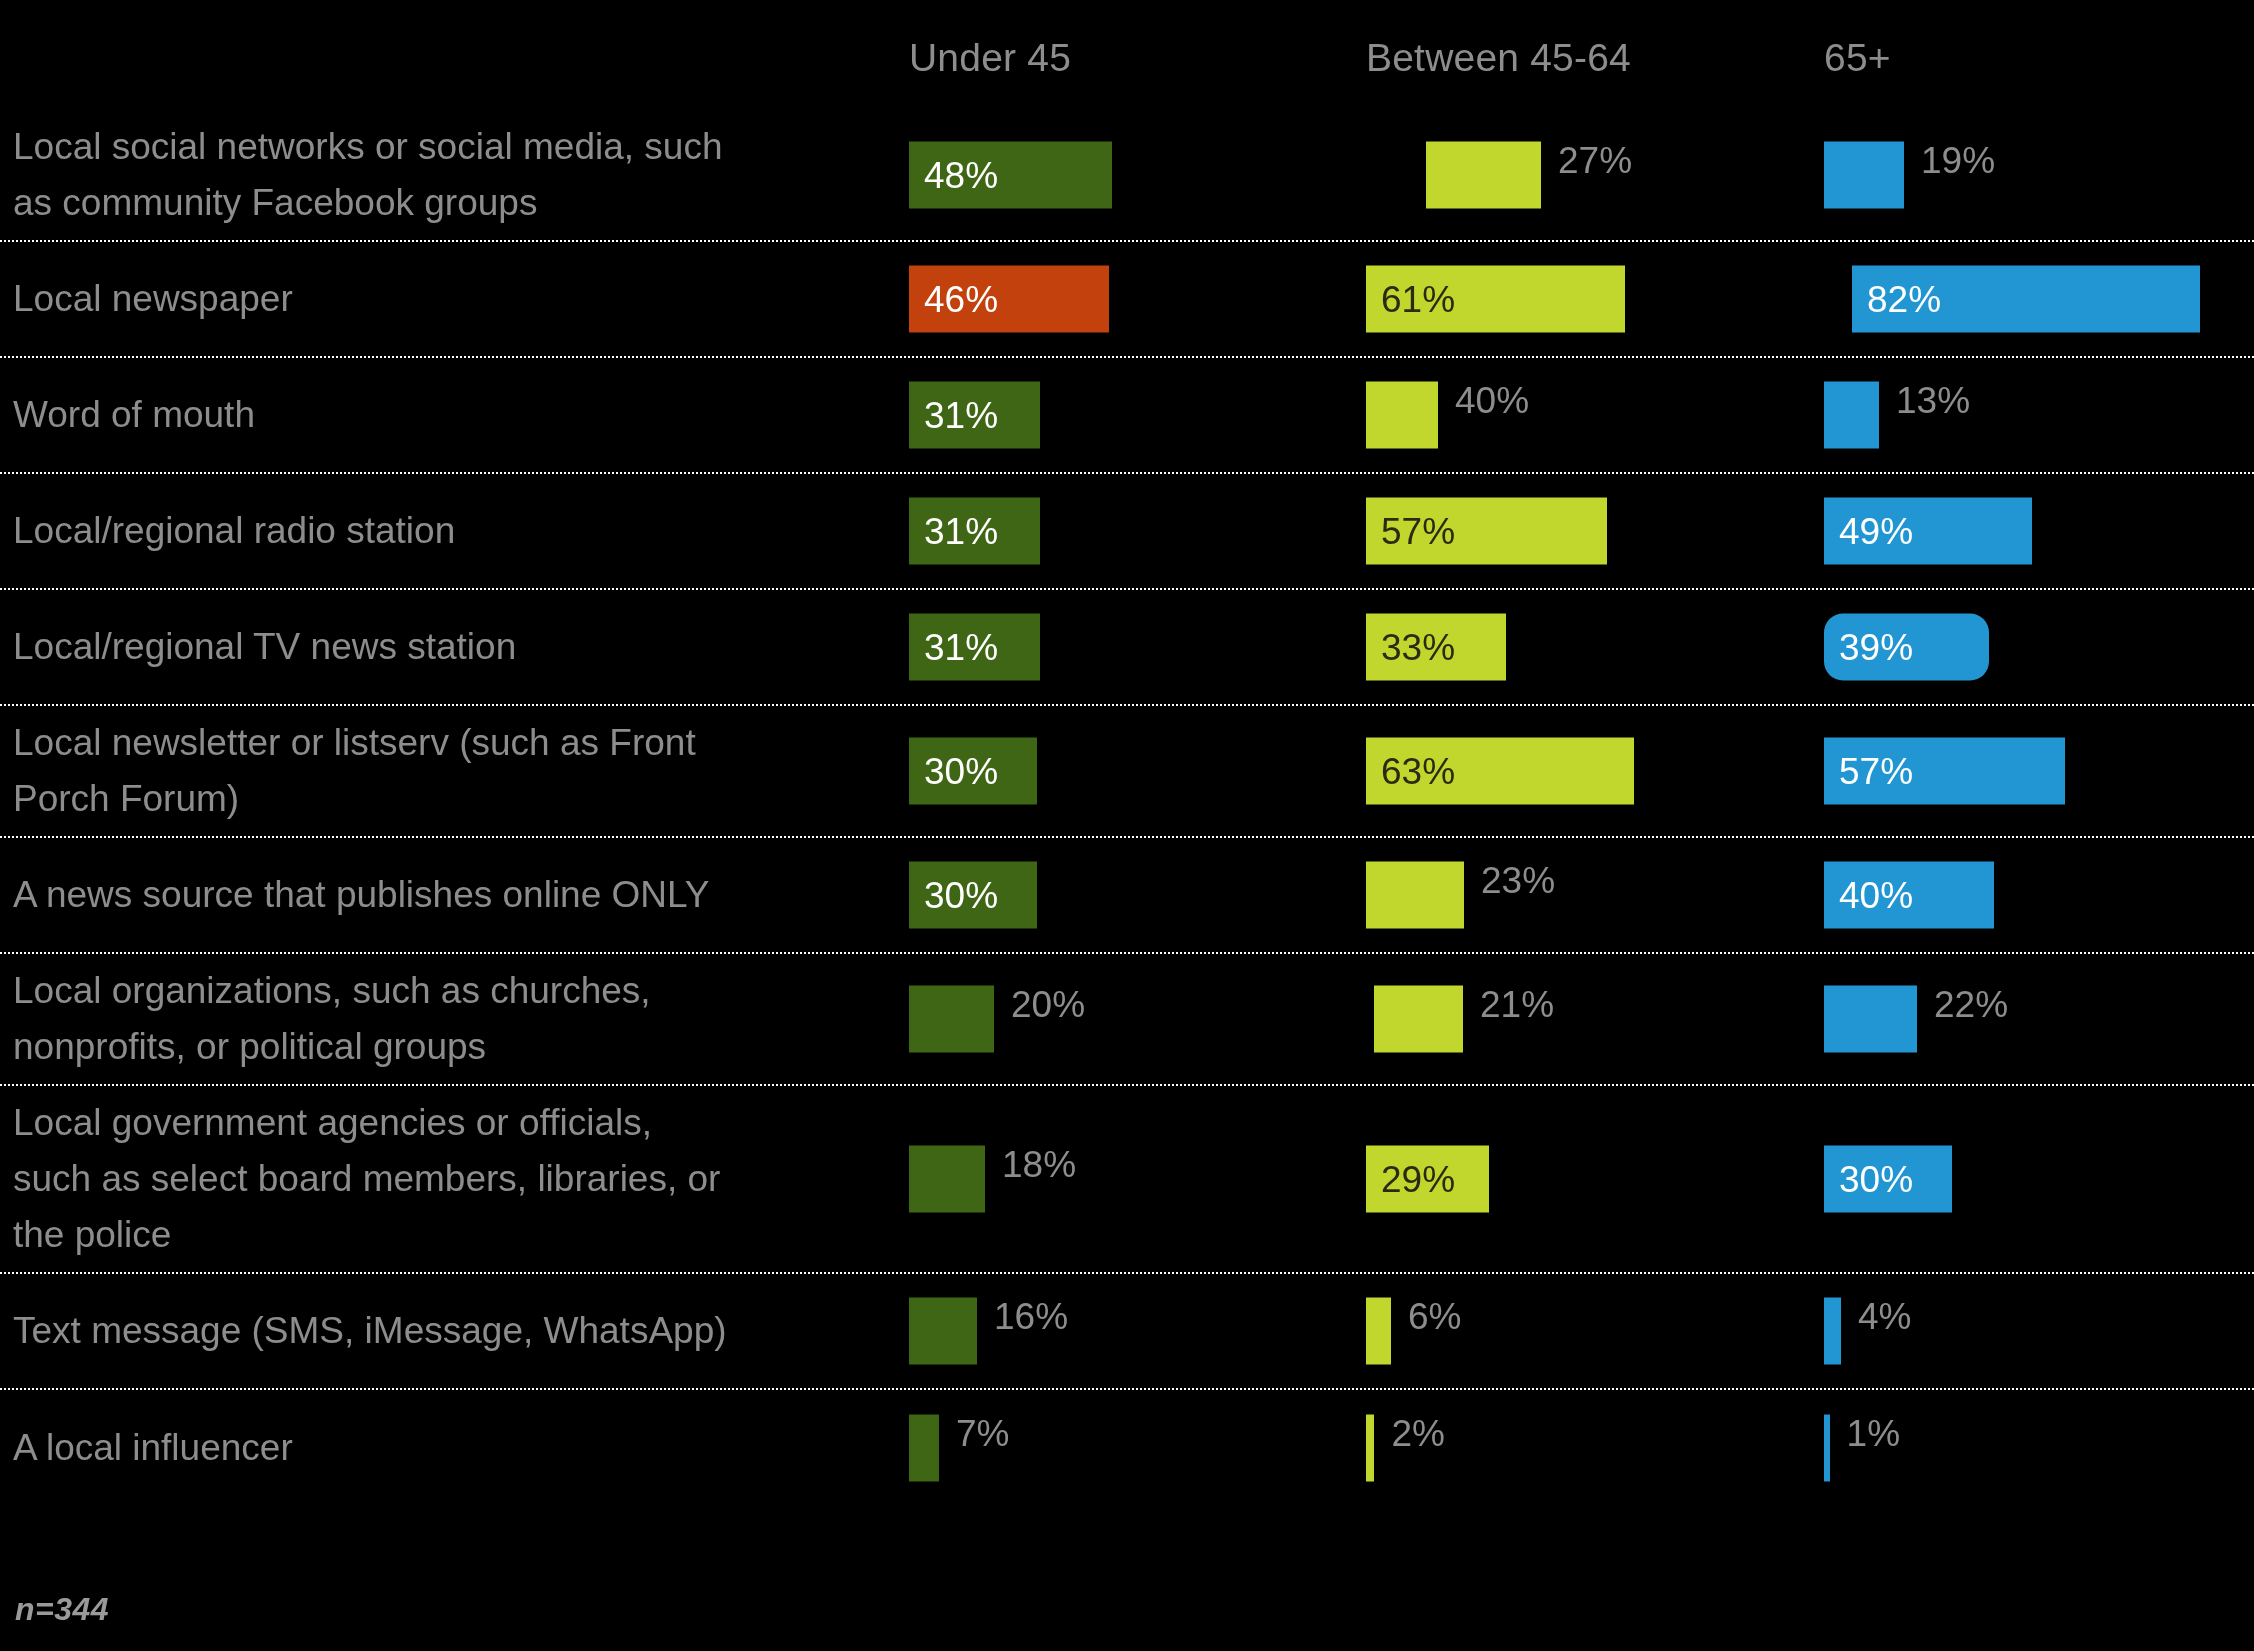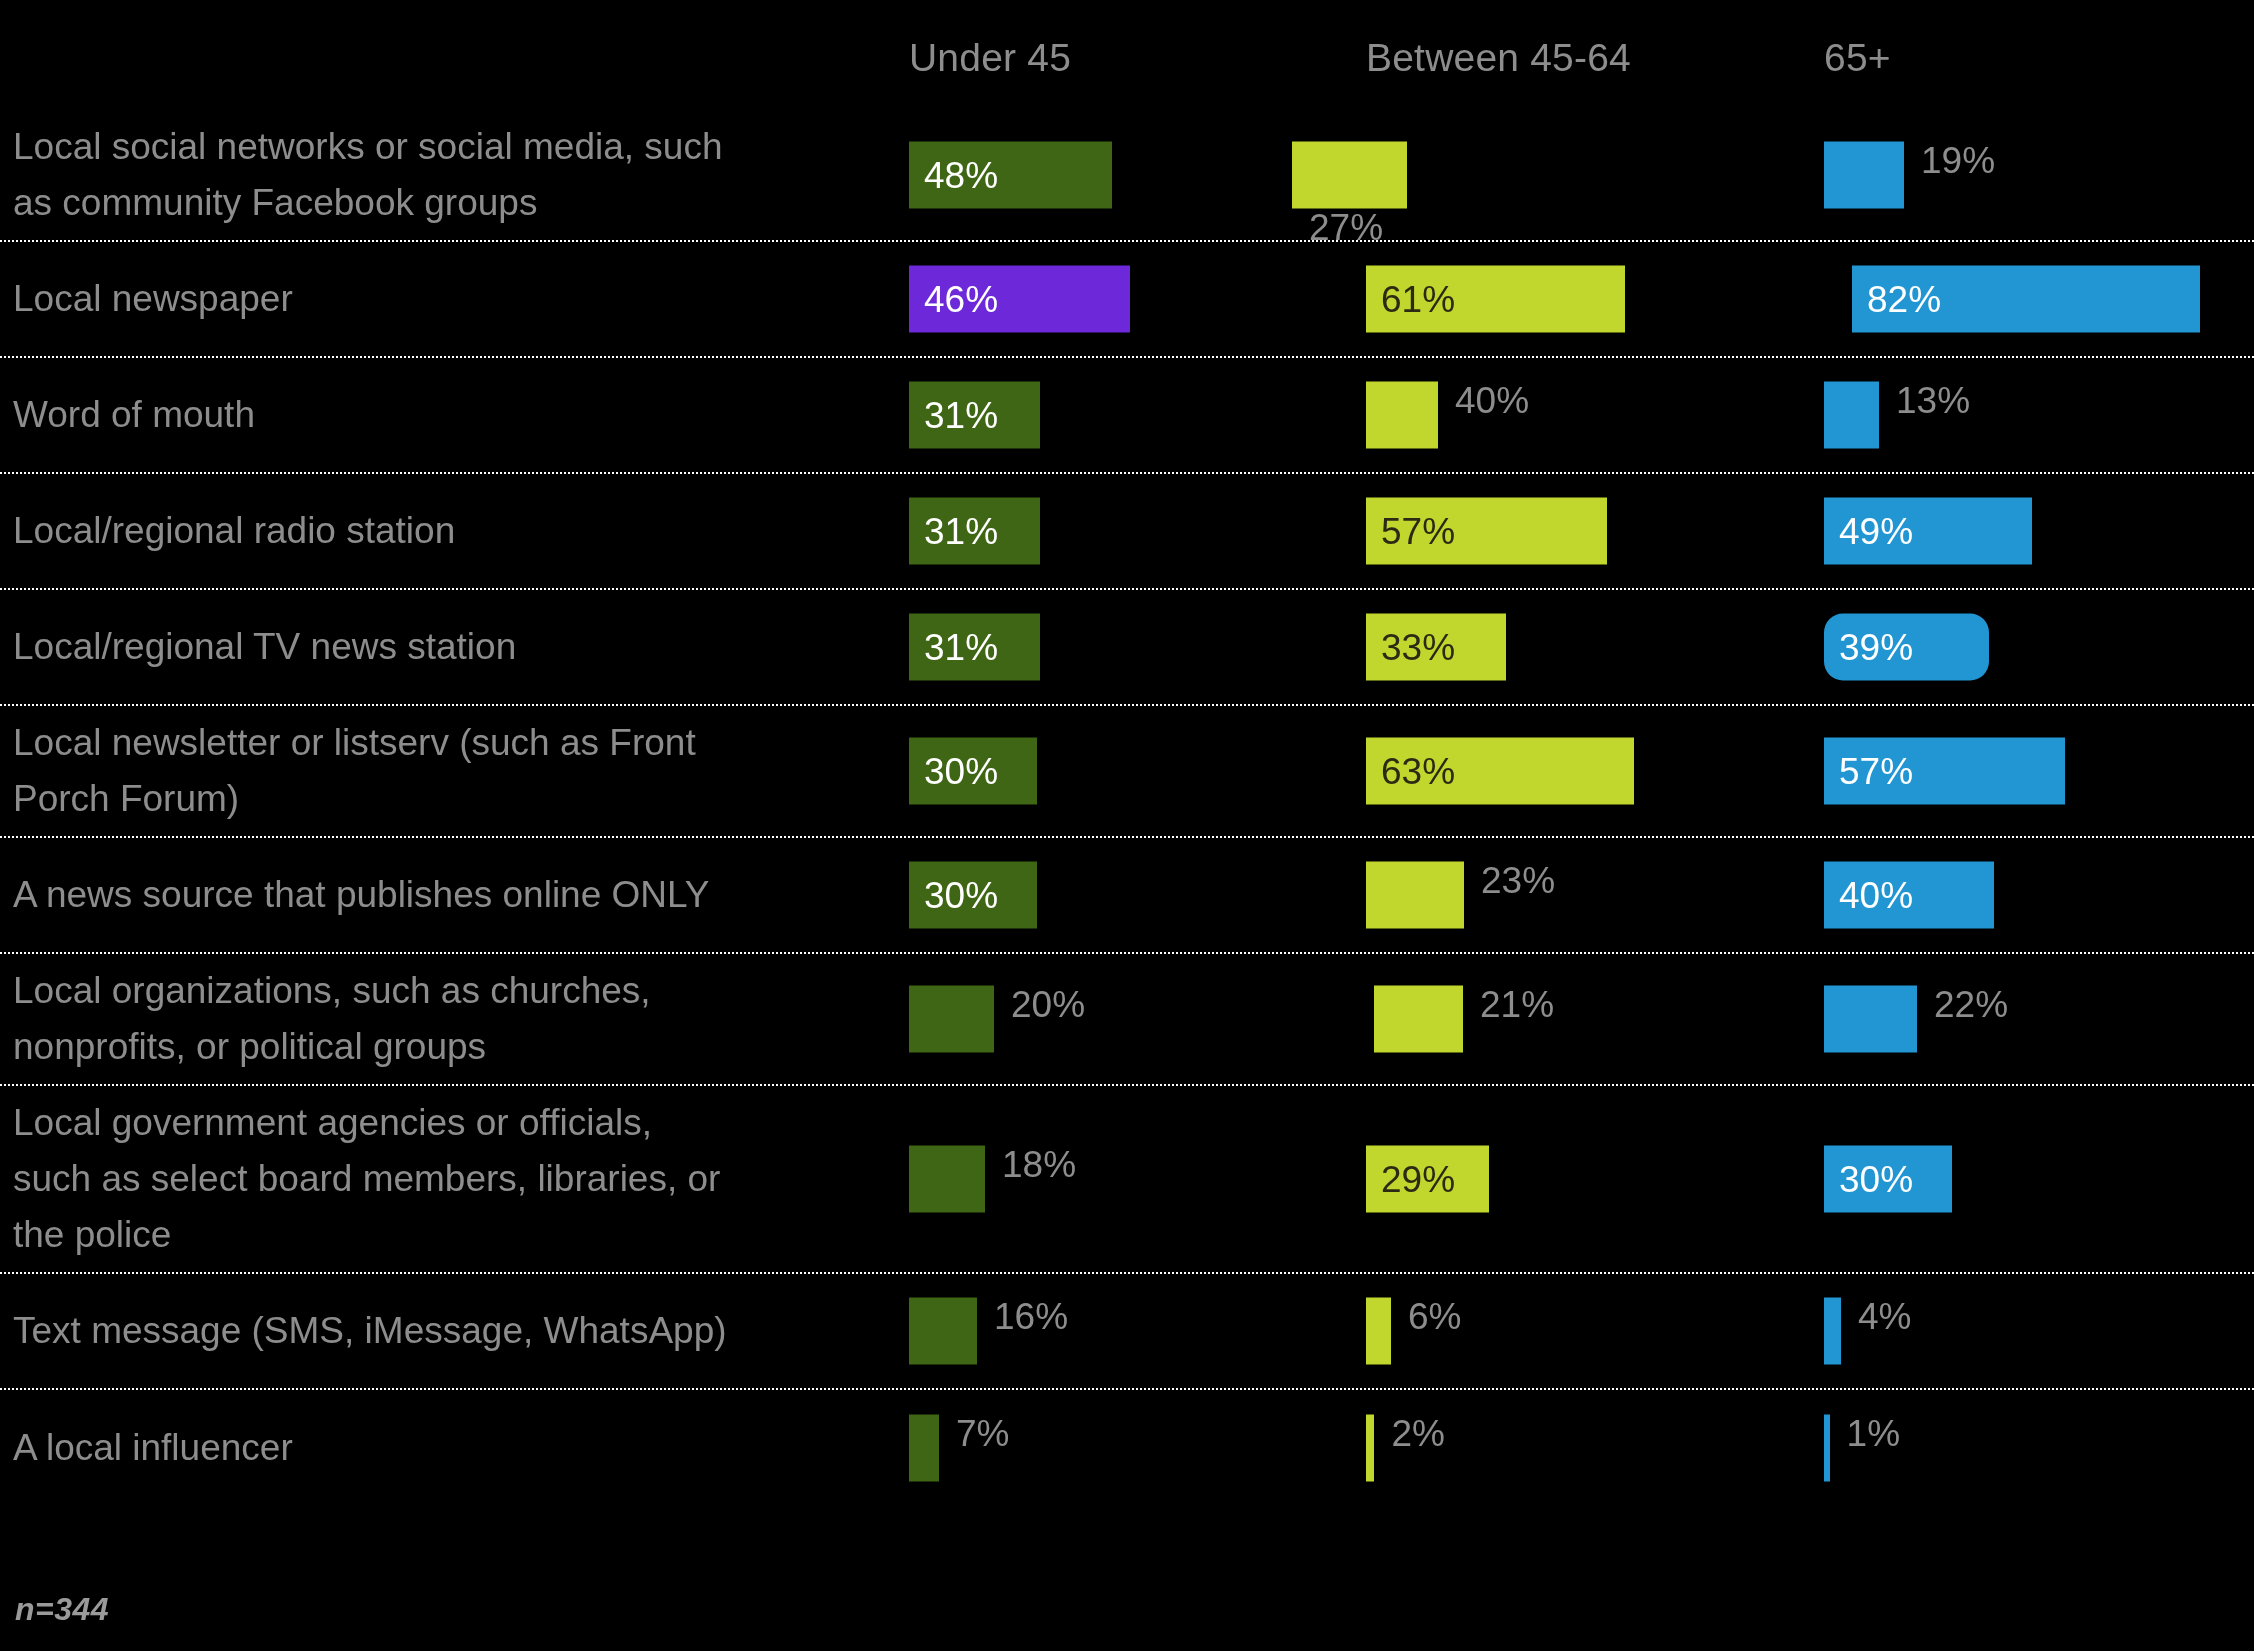--- a/index.html
+++ b/index.html
@@ -118,35 +118,35 @@
   <div class="rows" id="rows-container">
       <div class="row" style="height: 132px;">
         <div class="row-label" style="width: 852px;">Local social networks or social media, such
 as community Facebook groups</div>
         <div class="bars">
           <div class="barcell" style="left: 909px;">
             <div class="bar" style="width: 203px; background: rgb(63, 102, 20);">
               <span class="val-in">48%</span>
             </div>
           </div>
-          <div class="barcell" style="left: 1292px; flex-direction: column;">
+          <div class="barcell" style="left: 1426px;">
             <div class="bar" style="width: 115px; background: rgb(194, 215, 46);"></div>
             <span class="val-out">27%</span>
           </div>
           <div class="barcell" style="left: 1824px;">
             <div class="bar" style="width: 80px; background: rgb(33, 150, 211);"></div>
             <span class="val-out">19%</span>
           </div>
         </div>
       </div>
       <div class="row" style="height: 116px;">
         <div class="row-label" style="width: 852px;">Local newspaper</div>
         <div class="bars">
           <div class="barcell" style="left: 909px;">
-            <div class="bar" style="width: 221px; background: #6d28d9;">
+            <div class="bar" style="width: 200px; background: #c2410c;">
               <span class="val-in">46%</span>
             </div>
           </div>
           <div class="barcell" style="left: 1366px;">
             <div class="bar" style="width: 259px; background: rgb(194, 215, 46);">
               <span class="val-in dark">61%</span>
             </div>
           </div>
           <div class="barcell" style="left: 1824px; padding-left: 28px;">
             <div class="bar" style="width: 348px; background: rgb(33, 150, 211);">

